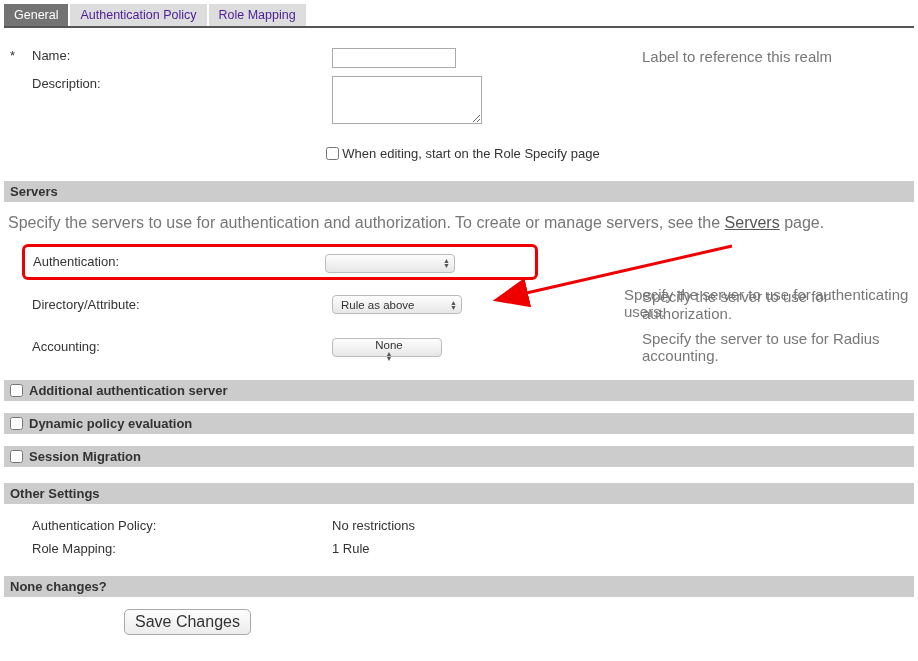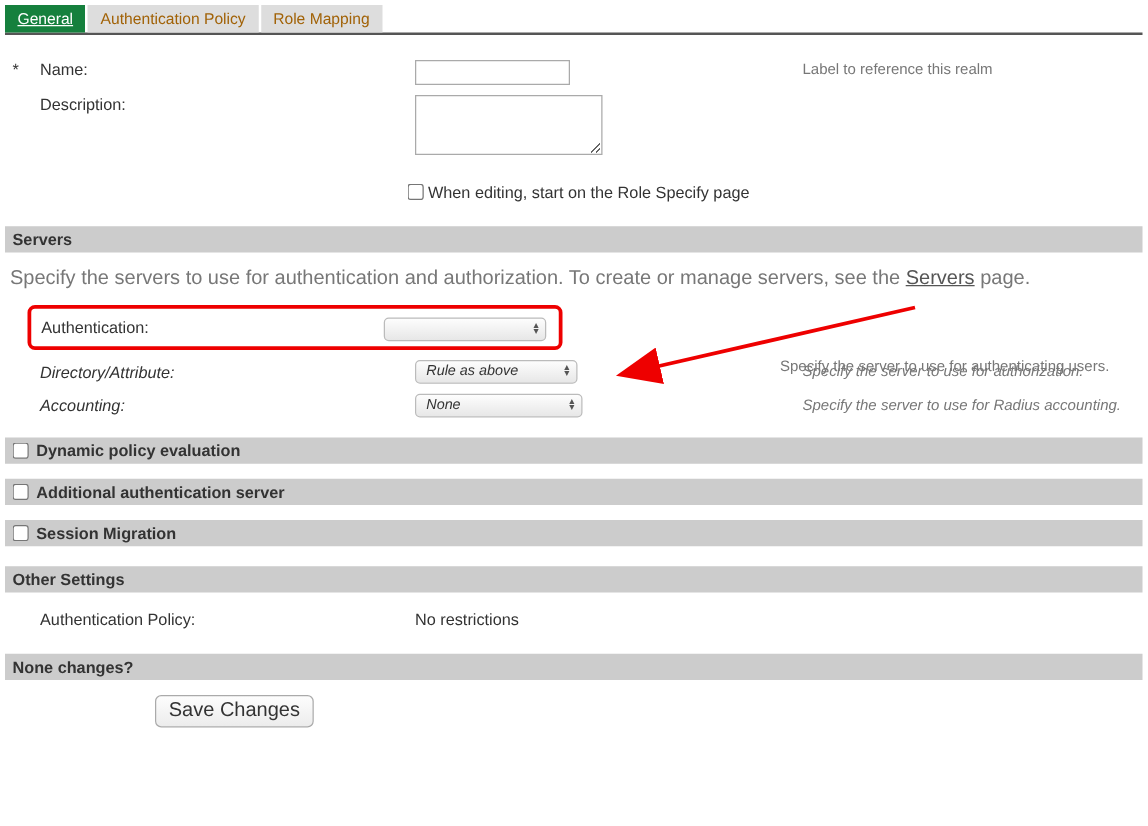--- a/index.html
+++ b/index.html
@@ -13,49 +13,48 @@
     }
     
     .tabs {
       display: flex;
       border-bottom: 2px solid #555;
     }
     .tab {
       padding: 4px 10px;
       margin-right: 2px;
       background: #ddd;
-      color: #a16207;
+      color: #4c1d95;
       cursor: pointer;
       font-size: 12.5px;
     }
     .tab.active {
-      background: #15803d;
+      background: #737373;
       color: #fff;
-      text-decoration: underline;
     }
     .form-row {
       display: flex;
       align-items: flex-start;
       padding: 4px 0;
     }
     .col-star {
       width: 28px;
       text-align: left;
       padding-left: 6px;
     }
     .col-label {
       width: 300px;
     }
     .col-field {
       width: 310px;
     }
     .col-help {
       flex: 1;
       color: #777;
-      font-size: 12px;
+      font-size: 15px;
     }
     input[type="text"] {
       width: 124px;
       height: 20px;
       border: 1px solid #aaa;
       padding: 1px 4px;
       font-size: 12px;
     }
     textarea {
       width: 150px;
@@ -99,27 +98,26 @@
     }
     .para-note a {
       color: #555;
       text-decoration: underline;
     }
     .highlight-box {
       border: 3px solid #ee0000;
       border-radius: 6px;
       padding: 4px 8px;
       margin: 0 0 0 18px;
-      width: 428px;
+      width: 516px;
     }
     .srv-row {
       display: flex;
       align-items: center;
       padding: 4px 0 4px 28px;
-      font-style: italic;
     }
     .srv-row .col-label { width: 300px; }
     .srv-row .col-field { width: 310px; }
     .srv-row .col-help { flex: 1; }
     .section-check {
       display: flex;
       align-items: center;
       background: #ccc;
       padding: 3px 6px;
       margin-top: 12px;
@@ -244,54 +242,58 @@
             <span>▼</span>
           </span>
     </div>
   </div>
   <div class="col-help">Specify the server to use for authorization.</div>
 </div>
 
 <div class="srv-row">
   <div class="col-label">Accounting:</div>
   <div class="col-field">
-    <div class="mac-select" style="width:134px;">
+    <div class="mac-select" style="width:110px;flex-direction:column;">
       <span>None</span>
       <span class="arrows">
             <span>▲</span>
             <span>▼</span>
           </span>
     </div>
   </div>
   <div class="col-help">Specify the server to use for Radius accounting.</div>
 </div>
 
 <div class="section-check">
   <input type="checkbox" style="">
-  <span>Dynamic policy evaluation</span>
+  <span>Additional authentication server</span>
 </div>
 
 <div class="section-check">
   <input type="checkbox" style="">
-  <span>Additional authentication server</span>
+  <span>Dynamic policy evaluation</span>
 </div>
 
 <div class="section-check">
   <input type="checkbox" style="">
   <span>Session Migration</span>
 </div>
 
 <div class="section-header">Other Settings</div>
 
 <div style="height:10px;"></div>
 
 <div class="settings-row">
   <div class="sl">Authentication Policy:</div>
   <div class="sv">No restrictions</div>
 </div>
+<div class="settings-row">
+  <div class="sl">Role Mapping:</div>
+  <div class="sv">1 Rule</div>
+</div>
 
 <div class="section-header">None changes?</div>
 
 <div class="save-area">
   <button class="btn">Save Changes</button>
 </div>
 
 </div>
 
 </body></html>

